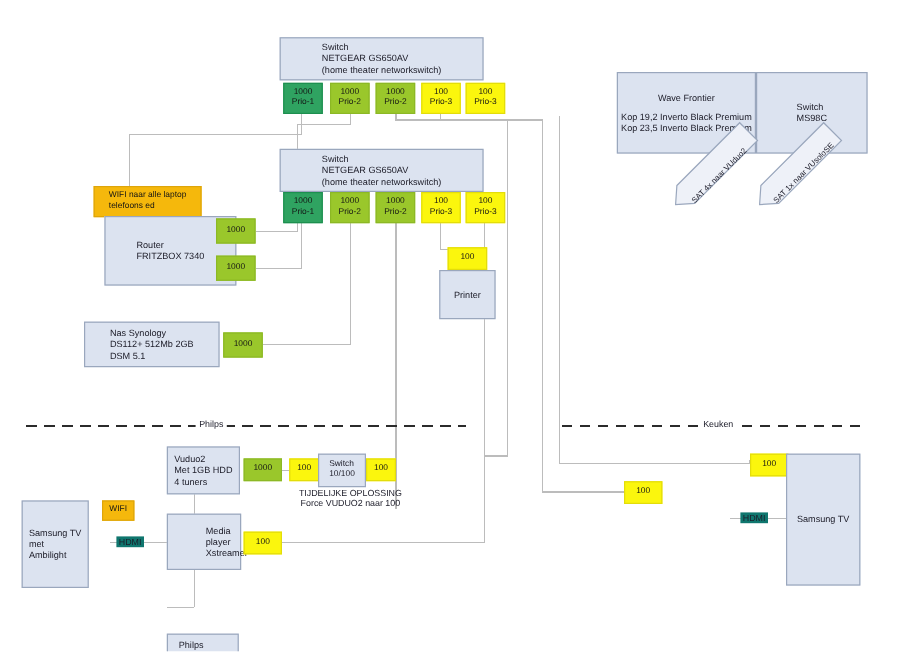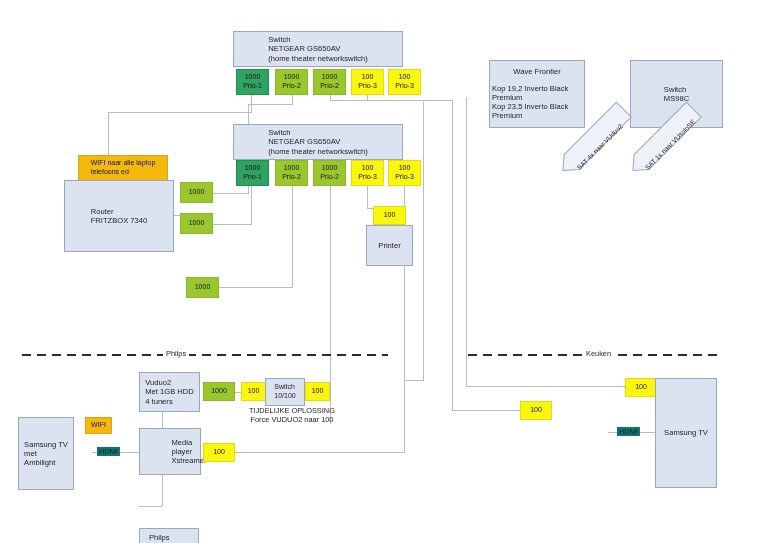--- a/index.html
+++ b/index.html
@@ -209,44 +209,49 @@
   <div class="node port port-yellow" style="left:388px; top:160px; width:33px; height:26px;">
     <span>100</span>
     <span>Prio-3</span>
   </div>
 
   <div class="node port port-orange" style="left:78px; top:155px; width:90px; height:26px;">
     <span>WIFI naar alle laptop
 telefoons ed</span>
   </div>
 
-  <div class="node devbox" style="left:64px; top:180px; width:110px; height:72px;">
+  <div class="node devbox" style="left:87px; top:180px; width:110px; height:58px;">
     <span>Router
 FRITZBOX 7340</span>
   </div>
 
   <div class="node port port-green" style="left:180px; top:182px; width:33px; height:21px;">
     <span>1000</span>
   </div>
   <div class="node port port-green" style="left:180px; top:213px; width:33px; height:21px;">
     <span>1000</span>
   </div>
 
+  <div class="node devbox" style="left:70px; top:268px; width:113px; height:38px;">
+    <span>Nas Synology
+DS112+ 512Mb 2GB
+DSM 5.1</span>
+  </div>
   <div class="node port port-green" style="left:186px; top:277px; width:33px; height:21px;">
     <span>1000</span>
   </div>
 
   <div class="node port port-yellow" style="left:373px; top:206px; width:33px; height:19px;">
     <span>100</span>
   </div>
   <div class="node devbox" style="left:366px; top:225px; width:47px; height:41px;">
     <span>Printer</span>
   </div>
 
-  <div class="node devbox" style="left:489px; top:60px; width:96px; height:68px; justify-content:center;">
+  <div class="node devbox" style="left:514px; top:60px; width:116px; height:68px; justify-content:center;">
     <span style="margin-bottom:7px;">Wave Frontier</span>
     <span>Kop 19,2 Inverto Black Premium
 Kop 23,5 Inverto Black Premium</span>
   </div>
 
   <div class="node devbox" style="left:630px; top:60px; width:93px; height:68px;">
     <span>Switch
 MS98C</span>
   </div>
 

